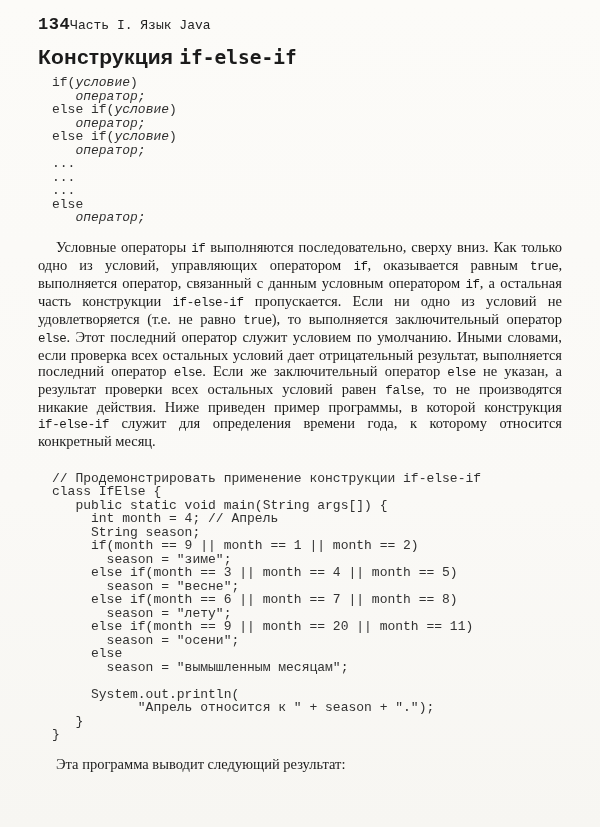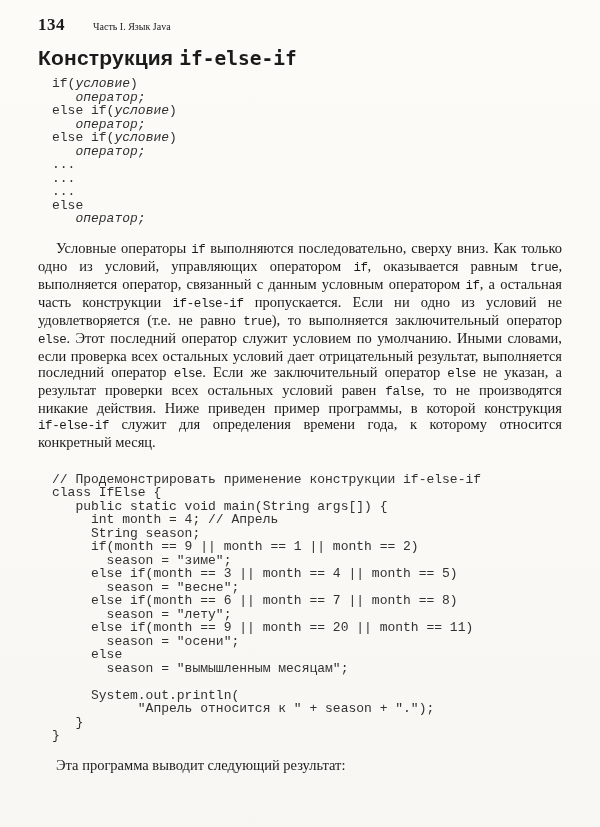--- a/index.html
+++ b/index.html
@@ -8,24 +8,24 @@
     width:600px; height:827px;
     margin:0 auto;
     background:linear-gradient(180deg,#fcfbf8 0%, #faf9f6 60%, #f7f6f2 100%);
     color:#1b1b1b;
     box-sizing:border-box;
     padding:15px 38px 0 38px;
     overflow:hidden;
   }
   .running-head {
     display:flex; align-items:baseline;
-    font-family:Liberation Serif, serif;
+    font-family:Liberation Mono, monospace;
   }
   .pagenum { font-size:17px; font-weight:700; letter-spacing:.5px; }
-  .chapter { font-size:10px; margin-left:28px; color:#222; }
+  .chapter { font-size:13px; color:#222; }
   .title {
     font-family:"Liberation Sans", sans-serif;
     font-size:21px; font-weight:700;
     line-height:24px;
     margin:11px 0 0 0;
     letter-spacing:.2px;
   }
   .title .mono {
     font-family:"DejaVu Sans Mono", monospace;
     font-size:19.5px; font-weight:700; letter-spacing:0;

